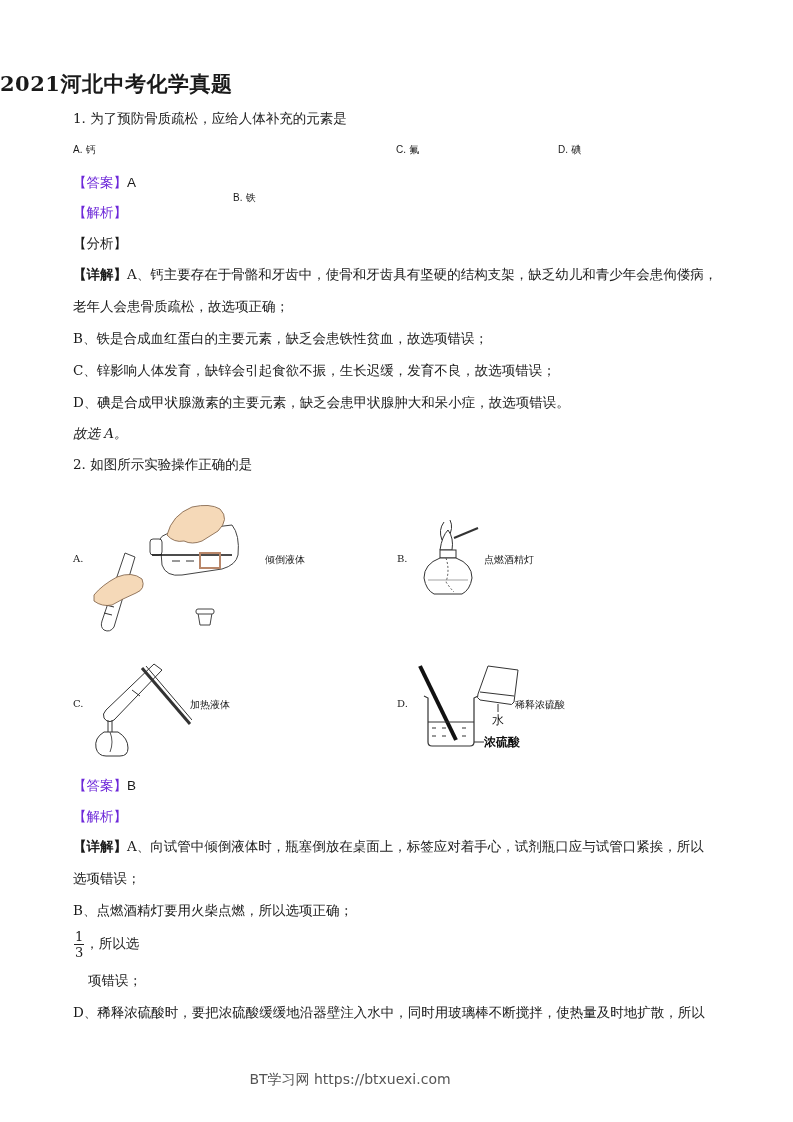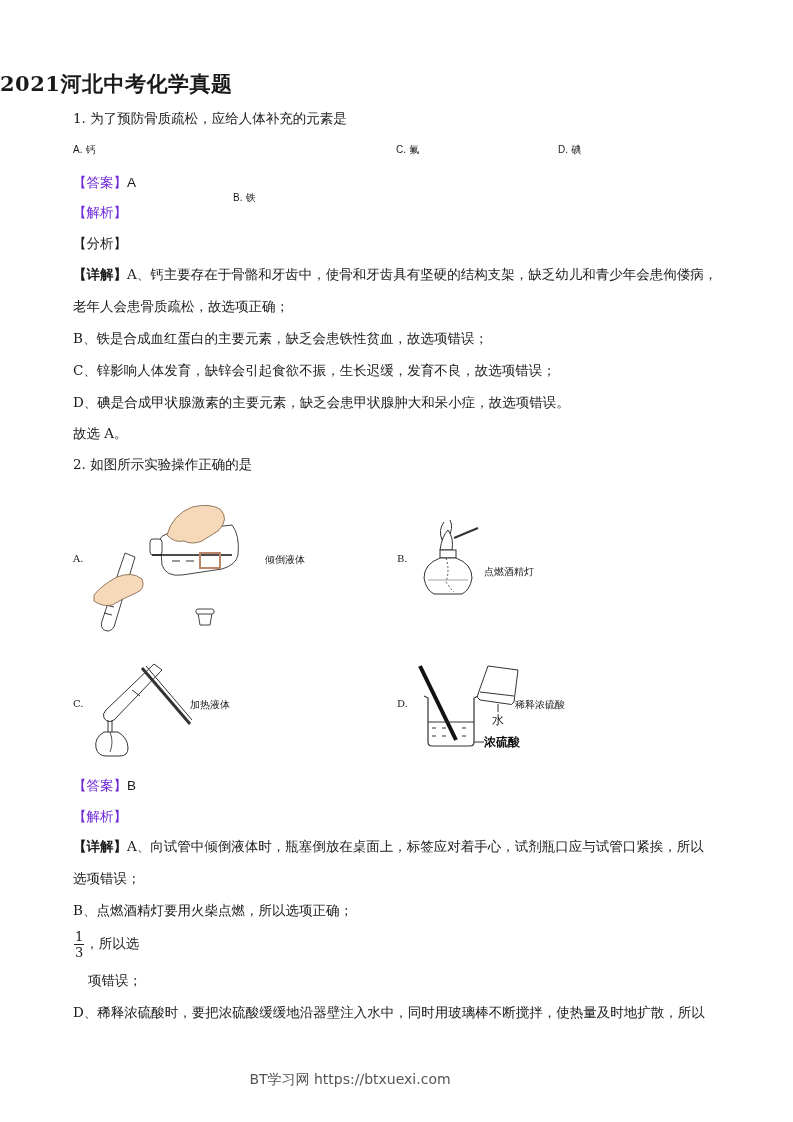--- a/index.html
+++ b/index.html
@@ -47,21 +47,21 @@
 <div class="abs line blue" style="top:204px;">【解析】</div>
 <div class="abs line" style="top:235px;">【分析】</div>
 
 <div class="abs line" style="top:266px;">
   <span style="font-weight:bold;">【详解】</span><span>A、钙主要存在于骨骼和牙齿中，使骨和牙齿具有坚硬的结构支架，缺乏幼儿和青少年会患佝偻病，</span>
 </div>
 <div class="abs line" style="top:298px;">老年人会患骨质疏松，故选项正确；</div>
 <div class="abs line" style="top:330px;">B、铁是合成血红蛋白的主要元素，缺乏会患铁性贫血，故选项错误；</div>
 <div class="abs line" style="top:362px;">C、锌影响人体发育，缺锌会引起食欲不振，生长迟缓，发育不良，故选项错误；</div>
 <div class="abs line" style="top:394px;">D、碘是合成甲状腺激素的主要元素，缺乏会患甲状腺肿大和呆小症，故选项错误。</div>
-<div class="abs line" style="top:425px;">故选 A。</div>
+<div class="abs line" style="top:425px;font-style:italic;">故选 A。</div>
 
 <div class="abs line" style="top:456px;">2.  如图所示实验操作正确的是</div>
 
 <div class="abs opt" style="left:73px; top:553px;">A.</div>
 <svg class="fig" style="left:92px; top:495px;" width="150" height="140" viewBox="0 0 150 140">
 
   <path d="M68 44 Q70 38 90 36 L140 30 Q148 40 146 60 Q144 70 130 74 L90 80 Q74 82 70 70 Z" fill="#fff" stroke="#444" stroke-width="1"></path>
   <rect x="58" y="44" width="12" height="16" rx="3" fill="#fff" stroke="#444"></rect>
   <line x1="60" y1="60" x2="140" y2="60" stroke="#111" stroke-width="1.5"></line>
   <rect x="108" y="58" width="20" height="15" fill="none" stroke="#b9876a" stroke-width="2"></rect>
@@ -84,21 +84,21 @@
 <div class="abs opt" style="left:397px; top:553px;">B.</div>
 <svg class="fig" style="left:420px; top:520px;" width="70" height="80" viewBox="0 0 70 80">
   <path d="M22 20 Q18 10 24 2 M28 18 Q34 8 30 0" fill="none" stroke="#333"></path>
   <path d="M20 30 Q22 16 28 10 Q34 18 32 30 Z" fill="#fff" stroke="#333"></path>
   <line x1="34" y1="18" x2="58" y2="8" stroke="#333" stroke-width="2"></line>
   <rect x="20" y="30" width="16" height="8" fill="#fff" stroke="#333"></rect>
   <path d="M20 38 Q4 44 4 58 Q6 70 14 74 L42 74 Q50 70 52 58 Q52 44 36 38 Z" fill="#fff" stroke="#333"></path>
   <path d="M26 38 Q30 50 26 62 Q30 68 34 72" fill="none" stroke="#555" stroke-dasharray="2 2"></path>
   <line x1="8" y1="60" x2="48" y2="60" stroke="#666" stroke-width="0.6"></line>
 </svg>
-<div class="abs opt" style="left:484px; top:565px;">点燃酒精灯</div>
+<div class="abs opt" style="left:484px; top:553px;">点燃酒精灯</div>
 
 <div class="abs opt" style="left:73px; top:698px;">C.</div>
 <svg class="fig" style="left:92px; top:660px;" width="100" height="100" viewBox="0 0 100 100">
   <path d="M62 4 L70 10 L22 60 Q16 64 12 58 Q10 54 14 50 Z" fill="#fff" stroke="#333"></path>
   <line x1="40" y1="30" x2="48" y2="36" stroke="#333"></line>
   <line x1="50" y1="8" x2="98" y2="64" stroke="#333" stroke-width="3"></line>
   <line x1="54" y1="6" x2="100" y2="60" stroke="#333" stroke-width="1"></line>
   <path d="M16 60 L16 72 M20 60 L20 72" stroke="#333"></path>
   <path d="M12 72 Q2 78 4 88 Q6 96 14 96 L28 96 Q36 96 36 88 Q36 78 26 72 Z" fill="#fff" stroke="#333"></path>
   <path d="M18 72 Q22 82 18 92" fill="none" stroke="#555"></path>

